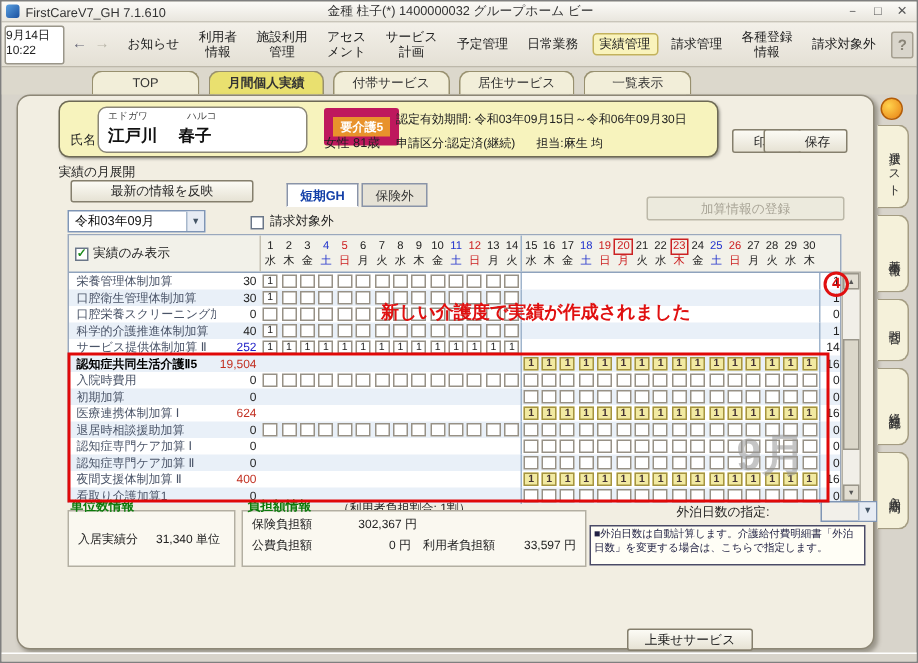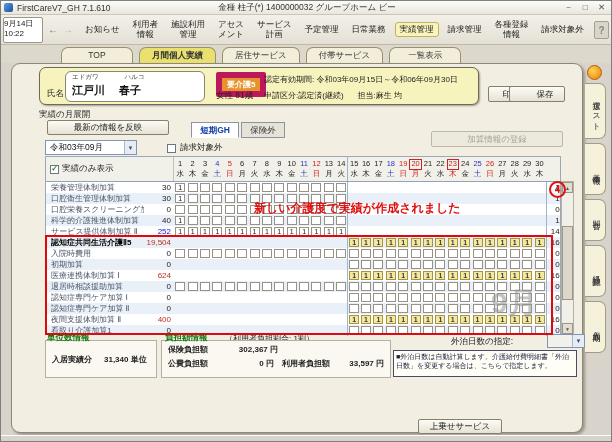--- a/index.html
+++ b/index.html
@@ -131,21 +131,21 @@
   #red-rect { position:absolute; left:44px; top:234px; width:508px; height:100px; border:2px solid #e00808; z-index:6; pointer-events:none; }
   #red-msg { position:absolute; left:253px; top:199px; font-size:12px; font-weight:bold; color:#e01010; z-index:6; white-space:nowrap; }
   #circ4 { position:absolute; left:548px; top:180px; width:17px; height:17px; border:2px solid #e01010; border-radius:50%;
     color:#e01010; font-size:10px; font-weight:bold; display:flex; align-items:center; justify-content:center; z-index:6; }
   #watermark { position:absolute; left:490px; top:282px; font-size:30px; font-weight:bold; color:rgba(150,150,150,.55); z-index:5; pointer-events:none; }
 
   
   .grp-title { position:absolute; font-size:8.5px; font-weight:bold; color:#0a7a0a; z-index:2; }
   #units-title { left:46px; top:331px; } #burden-title { left:164px; top:331px; }
   #ratio { position:absolute; left:224px; top:332px; font-size:8px; color:#222; }
-  .grp-box { position:absolute; background:#faf8f0; border:1px solid #b3afa2;font-weight:bold; }
+  .grp-box { position:absolute; background:#faf8f0; border:1px solid #b3afa2; }
   #units-box { left:44px; top:339px; width:112px; height:38px; }
   #units-line { display:flex; gap:12px; font-size:8px; color:#222; margin:13px 0 0 6px; }
   #burden-box { left:160px; top:339px; width:230px; height:38px; font-size:8px; color:#222; }
   .b-line { display:flex; margin:3px 6px 0 6px; }
   .b-line .lab { width:58px; } .b-line .val { width:52px; text-align:right; }
   .b-line .lab2 { width:62px; margin-left:8px; } .b-line .val2 { width:44px; text-align:right; }
   #gaihaku-label { position:absolute; left:450px; top:335px; font-size:8.5px; color:#222; }
   #notebox { position:absolute; left:392px; top:349px; width:184px; height:27px; background:#fffef6;
     border:1px solid #4a4a66; font-size:7px; line-height:1.3; color:#222244; padding:1px 2px; }
 
@@ -213,22 +213,22 @@
         <div class="nav-item">
           <div>請求対象外</div>
         </div>
       </div>
     <div id="help-btn">?</div>
   </div>
 
   <div id="tabstrip">
       <div class="page-tab">TOP</div>
       <div class="page-tab active">月間個人実績</div>
+      <div class="page-tab">付帯サービス</div>
       <div class="page-tab">居住サービス</div>
-      <div class="page-tab">付帯サービス</div>
       <div class="page-tab">一覧表示</div>
     </div>
 
   <div id="panel"></div>
 
   <div id="fc-icon"></div>
   <div id="side-tabs">
       <div class="side-tab" style="top: 82px; height: 56px;">選択リスト</div>
       <div class="side-tab" style="top: 142px; height: 52px;">基本情報</div>
       <div class="side-tab" style="top: 198px; height: 42px;">問合せ</div>

